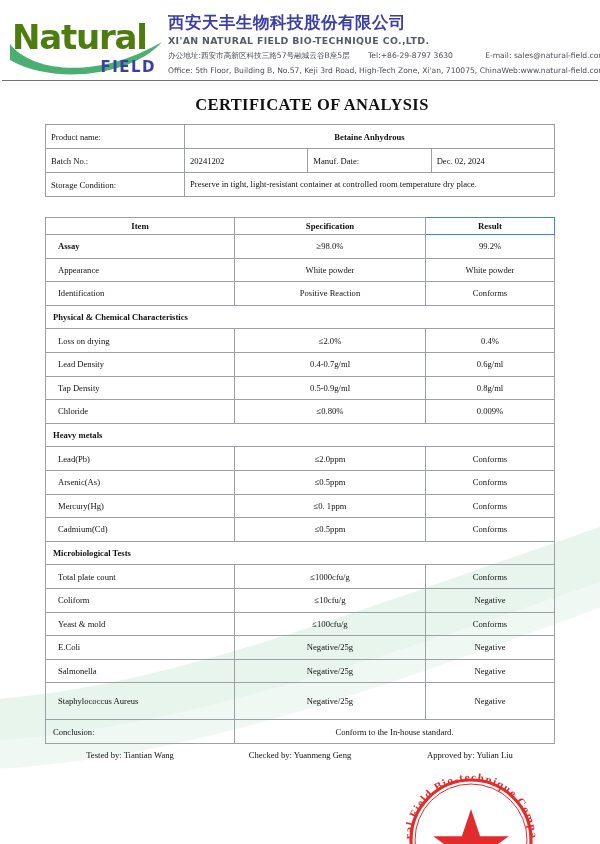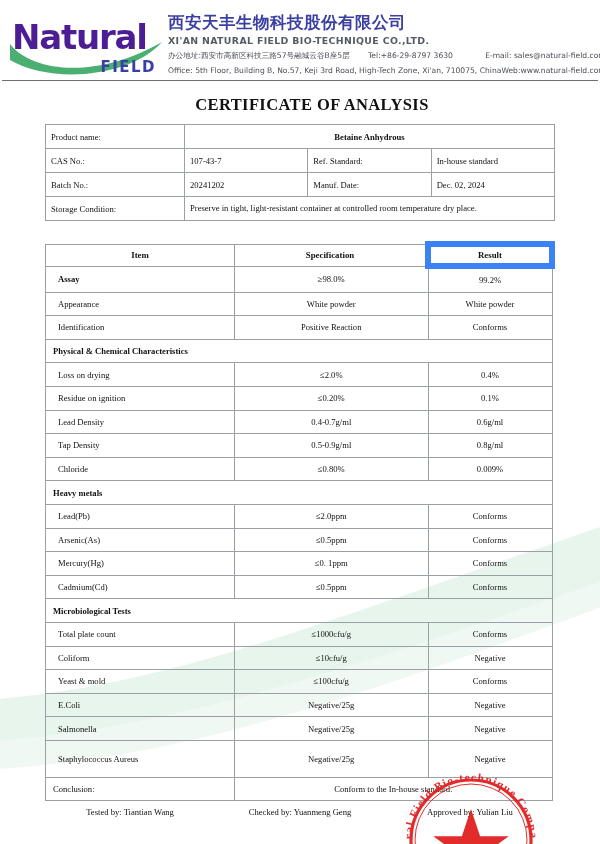--- a/index.html
+++ b/index.html
@@ -39,21 +39,21 @@
     width: 152px;
     flex: 0 0 152px;
     position: relative;
     height: 62px;
   }
   .logo-word {
     font-family: "DejaVu Sans", sans-serif;
     font-weight: bold;
     font-size: 34px;
     letter-spacing: -1.2px;
-    color: #4c1d95;
+    color: #4d7c0f;
     line-height: 1;
     position: absolute;
     left: 2px; top: 8px;
   }
   .logo-swoosh {
     position: absolute;
     left: 0; top: 30px;
     width: 152px; height: 34px;
   }
   .logo-field {
@@ -233,26 +233,20 @@
 <div class="rule"></div>
 
 <div class="doc-title">CERTIFICATE OF ANALYSIS</div>
 
 <div class="tbl-wrap">
   <table class="info-tbl">
     <tbody>
       <tr>
         <td class="lbl">Product name:</td>
         <td class="ctr b" colspan="3">Betaine Anhydrous</td>
-      </tr>
-      <tr>
-        <td class="lbl">CAS No.:</td>
-        <td class="mid">107-43-7</td>
-        <td class="lbl2">Ref. Standard:</td>
-        <td>In-house standard</td>
       </tr>
       <tr>
         <td class="lbl">Batch No.:</td>
         <td class="mid">20241202</td>
         <td class="lbl2">Manuf. Date:</td>
         <td>Dec. 02, 2024</td>
       </tr>
       <tr>
         <td class="lbl storage-cell">Storage Condition:</td>
         <td class="justify storage-cell" colspan="3">Preserve in tight, light-resistant container at controlled room temperature dry place.</td>
@@ -266,21 +260,21 @@
 <div class="tbl-wrap">
   <table class="spec-tbl">
     <thead>
       <tr>
         <th class="c-item" style="border:1px solid #9aa0a6;font-weight:bold;font-size:8.8px;padding:3px 5px;font-family:'Liberation Serif',serif;">
           <span>Item</span>
         </th>
         <th class="c-spec" style="border:1px solid #9aa0a6;font-weight:bold;font-size:8.8px;padding:3px 5px;font-family:'Liberation Serif',serif;">
           <span>Specification</span>
         </th>
-        <th class="c-res" style="border:6px solid #3b82f6;font-weight:bold;font-size:8.8px;padding:3px 5px;font-family:'Liberation Serif',serif;margin-top:36px;">
+        <th class="c-res" style="border:1px solid #3b82f6;font-weight:bold;font-size:8.8px;padding:3px 5px;font-family:'Liberation Serif',serif;margin-top:36px;">
           <span>Result</span>
         </th>
       </tr>
     </thead>
     <tbody id="spec-body">
         <tr>
           <td class="item-ind b">Assay</td>
           <td class="ctr">≥98.0%</td>
           <td class="ctr">99.2%</td>
         </tr>
@@ -294,25 +288,20 @@
           <td class="ctr">Positive Reaction</td>
           <td class="ctr">Conforms</td>
         </tr>
         <tr>
           <td colspan="3" class="sect">Physical &amp; Chemical Characteristics</td>
         </tr>
         <tr>
           <td class="item-ind">Loss on drying</td>
           <td class="ctr">≤2.0%</td>
           <td class="ctr">0.4%</td>
-        </tr>
-        <tr>
-          <td class="item-ind">Residue on ignition</td>
-          <td class="ctr">≤0.20%</td>
-          <td class="ctr">0.1%</td>
         </tr>
         <tr>
           <td class="item-ind">Lead Density</td>
           <td class="ctr">0.4-0.7g/ml</td>
           <td class="ctr">0.6g/ml</td>
         </tr>
         <tr>
           <td class="item-ind">Tap Density</td>
           <td class="ctr">0.5-0.9g/ml</td>
           <td class="ctr">0.8g/ml</td>

